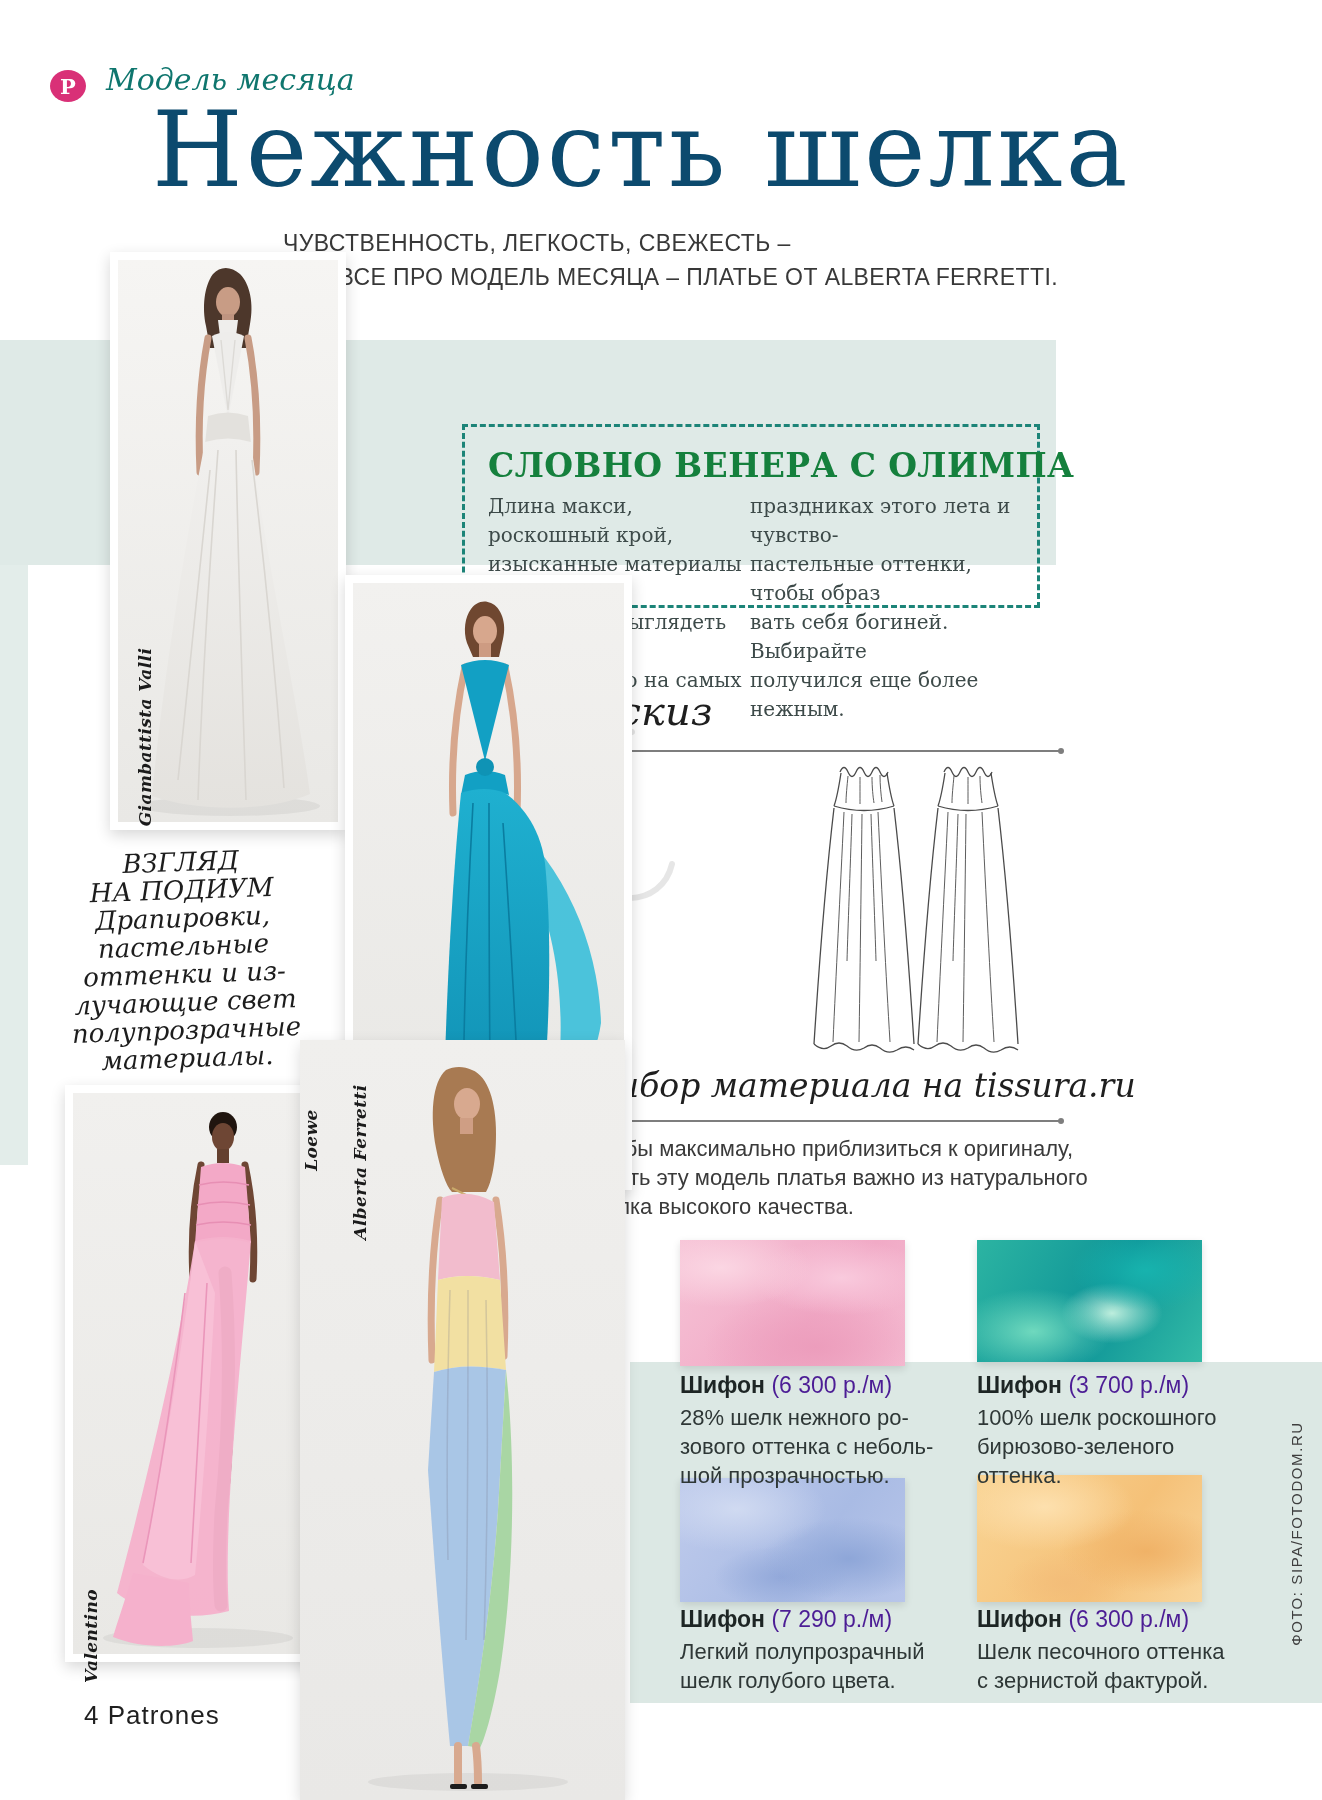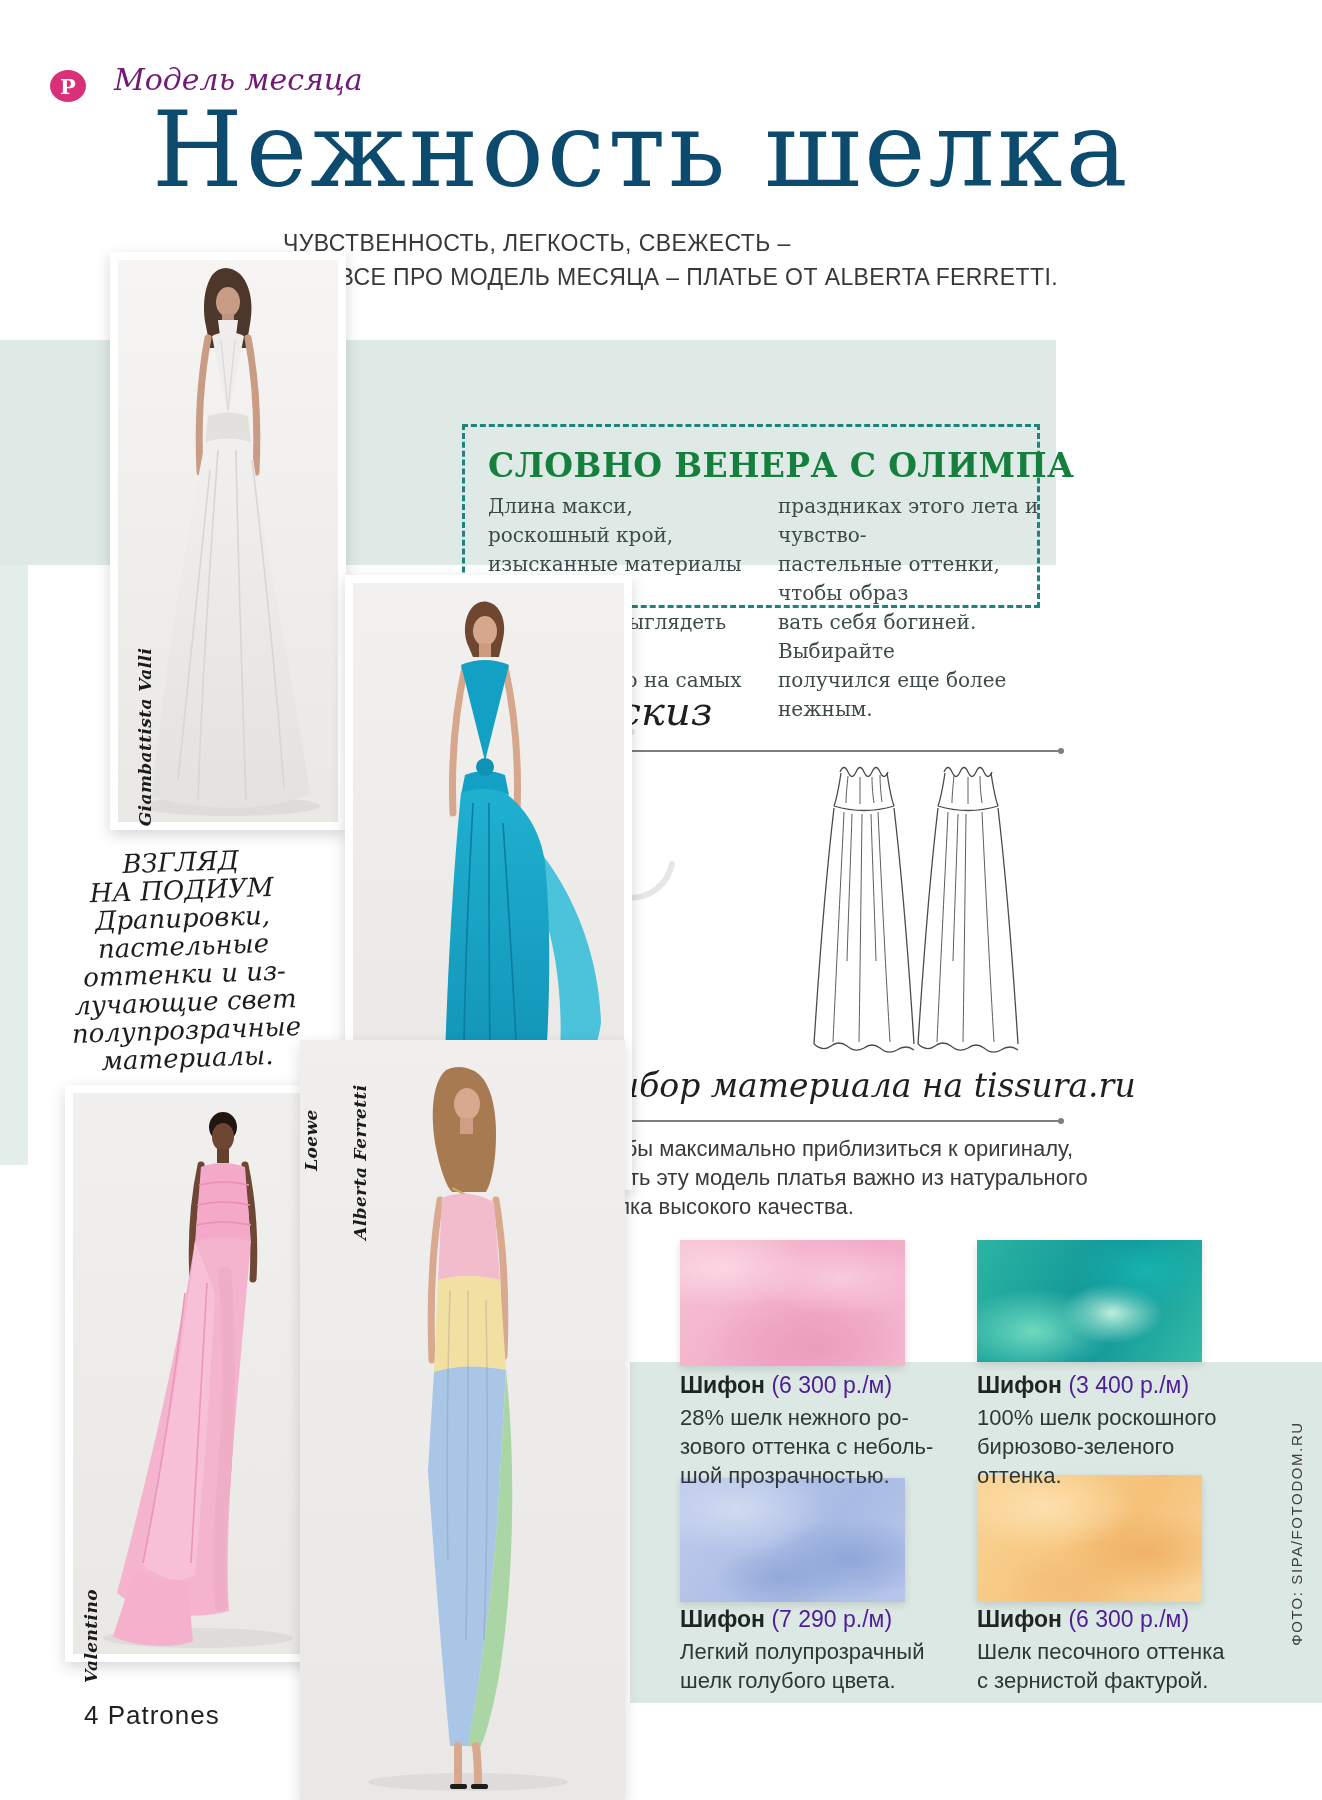--- a/index.html
+++ b/index.html
@@ -9,38 +9,38 @@
 
   
   .band-top{left:0;top:340px;width:1056px;height:225px;background:#dfeae7;}
   .left-strip{left:0;top:565px;width:28px;height:600px;background:#e3edea;}
   .mint-bottom{left:630px;top:1362px;width:692px;height:341px;background:#dce8e4;}
 
   
   .badge{left:50px;top:70px;width:36px;height:32px;border-radius:50%;background:#d93077;
          display:flex;align-items:center;justify-content:center;
          font:700 21px "DejaVu Serif",serif;color:#fff;}
-  .section-label{left:114px;top:62px;font:italic 30px "DejaVu Serif",serif;color:#701a75;}
+  .section-label{left:106px;top:62px;font:italic 30px "DejaVu Serif",serif;color:#0f766e;}
   .main-title{left:152px;top:98px;font:104px "DejaVu Serif",serif;color:#0c4a6e;
               letter-spacing:3px;line-height:1;}
   .deck{left:283px;top:226px;font:23px "Liberation Sans",sans-serif;color:#383838;
         line-height:34px;letter-spacing:.4px;}
 
   
   .photo-card{background:#fff;box-shadow:0 5px 14px rgba(0,0,0,.16);padding:8px;}
   .photo-card svg{display:block;}
   .photo-plain{box-shadow:0 5px 14px rgba(0,0,0,.14);}
   .vlabel{height:20px;display:flex;align-items:center;justify-content:center;
           transform:rotate(-90deg);font:italic 700 17px "DejaVu Serif",serif;
           color:#1b1b1b;letter-spacing:.4px;white-space:nowrap;z-index:6;}
 
   
   .venus-box{left:462px;top:424px;width:578px;height:184px;border:3px dashed #1c8478;box-sizing:border-box;}
   .venus-title{left:488px;top:446px;font:700 33px "DejaVu Serif",serif;color:#15803d;letter-spacing:.4px;}
-  .venus-cols{left:488px;top:492px;display:flex;gap:28px;}
+  .venus-cols{left:488px;top:492px;display:flex;}
   .venus-col{width:262px;font:20px "DejaVu Serif",serif;color:#3d4a49;line-height:29px;}
 
   
   .hand-note{left:58px;top:848px;width:252px;text-align:center;transform:rotate(-2deg);
              font:italic 26px "DejaVu Serif",serif;color:#1d1d1d;line-height:28px;}
 
   
   .h-serif{font-style:italic;font-family:"DejaVu Serif",serif;color:#1f1f1f;}
   .sketch-heading{left:588px;top:688px;font-size:40px;}
   .rule{height:2px;background:#7e7e7e;}
@@ -299,21 +299,21 @@
       <span class="price">(6 300 р./м)</span>
     </div>
     <div class="cap-line">28% шелк нежного ро-</div>
     <div class="cap-line">зового оттенка с неболь-</div>
     <div class="cap-line">шой прозрачностью.</div>
   </div>
 
   <div class="abs caption cap2">
     <div class="cap-title">
       <span>Шифон</span>
-      <span class="price">(3 400 р./м)</span>
+      <span class="price">(3 700 р./м)</span>
     </div>
     <div class="cap-line">100% шелк роскошного</div>
     <div class="cap-line">бирюзово-зеленого</div>
     <div class="cap-line">оттенка.</div>
   </div>
 
   <div class="abs caption cap3">
     <div class="cap-title">
       <span>Шифон</span>
       <span class="price">(7 290 р./м)</span>

